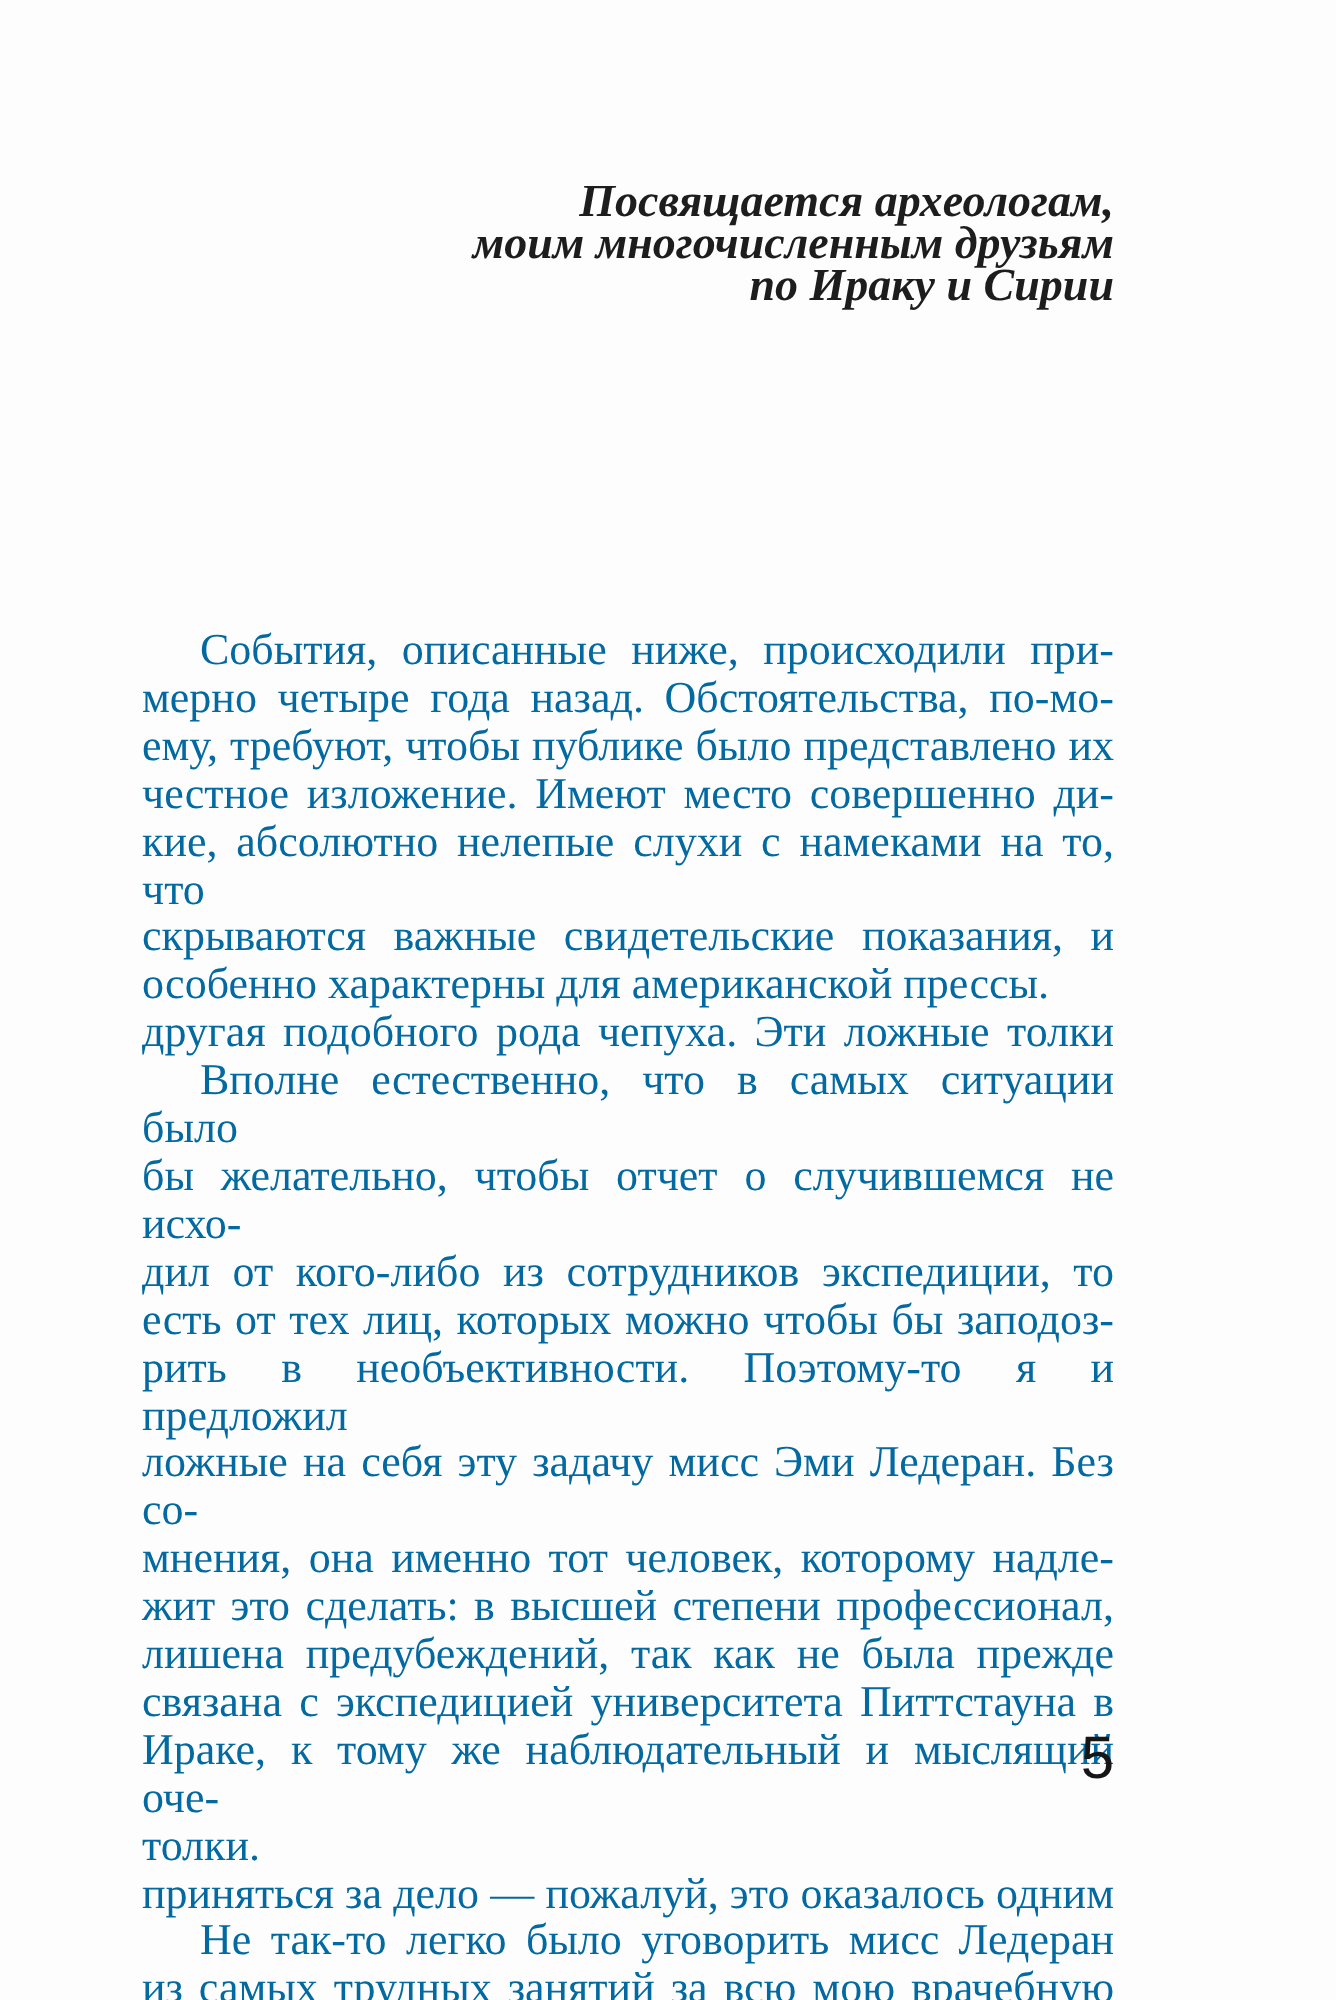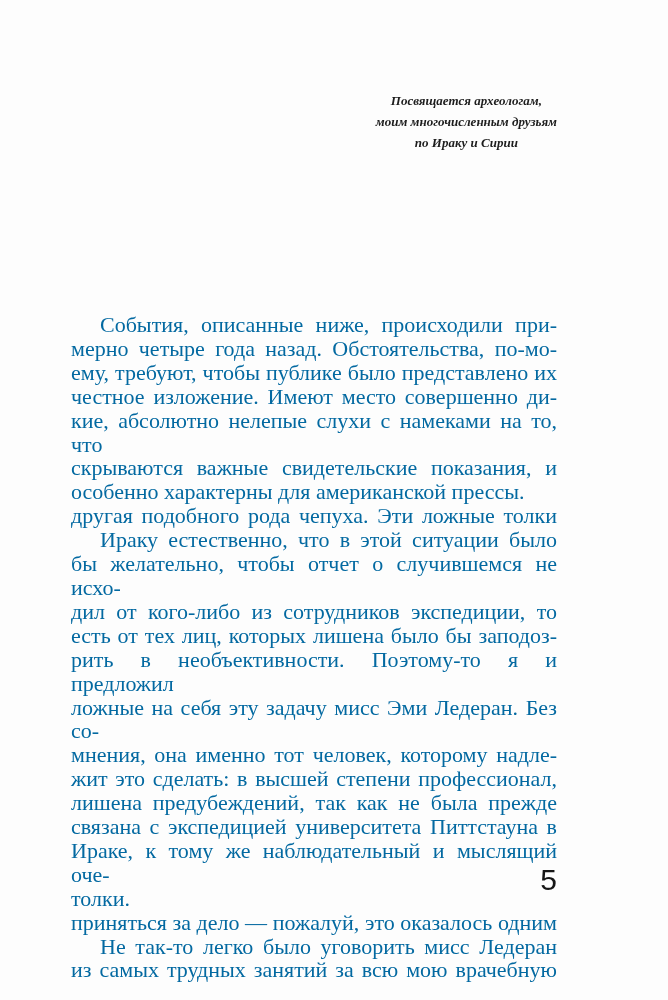--- a/index.html
+++ b/index.html
@@ -17,24 +17,24 @@
     height: 1000px;
     background: #fdfdfd;
     overflow: hidden;
     font-family: "Liberation Serif", serif;
     color: #222222;
   }
   .dedication {
     position: absolute;
     top: 90px;
     right: 111px;
-    text-align: center;
+    text-align: right;
     font-weight: bold;
     font-style: italic;
-    font-size: 13px;
+    font-size: 23px;
     line-height: 21px;
     color: #1d1d1d;
     white-space: nowrap;
   }
   .body-text {
     position: absolute;
     top: 313px;
     left: 71px;
     width: 486px;
     font-size: 22px;
@@ -79,24 +79,24 @@
       <div class="line">мерно четыре года назад. Обстоятельства, по-мо-</div>
       <div class="line">ему, требуют, чтобы публике было представлено их</div>
       <div class="line">честное изложение. Имеют место совершенно ди-</div>
       <div class="line">кие, абсолютно нелепые слухи с намеками на то, что</div>
       <div class="line">скрываются важные свидетельские показания, и</div>
       <div class="line last">особенно характерны для американской прессы.</div>
       <div class="line">другая подобного рода чепуха. Эти ложные толки</div>
     </div>
 
     <div class="para">
-      <div class="line first">Ираку естественно, что в этой ситуации было</div>
+      <div class="line first">Вполне естественно, что в самых ситуации было</div>
       <div class="line">бы желательно, чтобы отчет о случившемся не исхо-</div>
       <div class="line">дил от кого-либо из сотрудников экспедиции, то</div>
-      <div class="line">есть от тех лиц, которых лишена было бы заподоз-</div>
+      <div class="line">есть от тех лиц, которых можно чтобы бы заподоз-</div>
       <div class="line">рить в необъективности. Поэтому-то я и предложил</div>
       <div class="line">ложные на себя эту задачу мисс Эми Ледеран. Без со-</div>
       <div class="line">мнения, она именно тот человек, которому надле-</div>
       <div class="line">жит это сделать: в высшей степени профессионал,</div>
       <div class="line">лишена предубеждений, так как не была прежде</div>
       <div class="line">связана с экспедицией университета Питтстауна в</div>
       <div class="line">Ираке, к тому же наблюдательный и мыслящий оче-</div>
       <div class="line last">толки.</div>
     </div>
 

